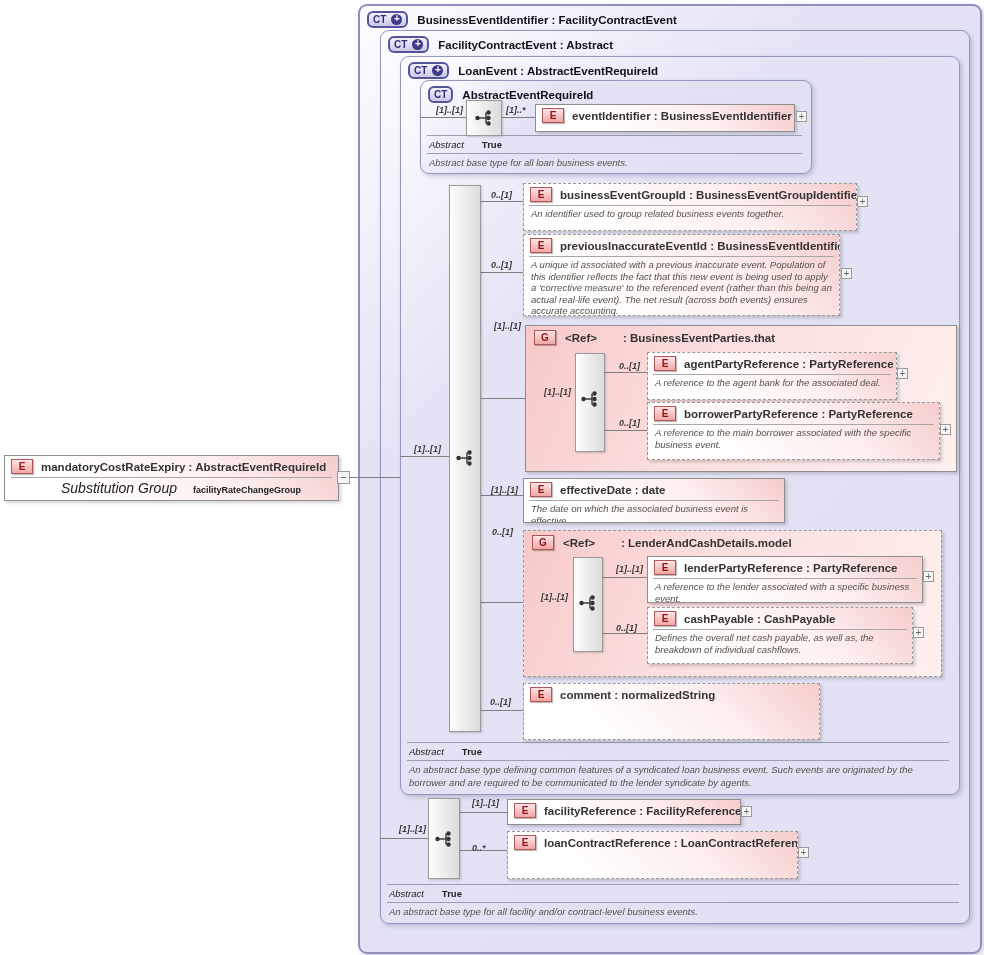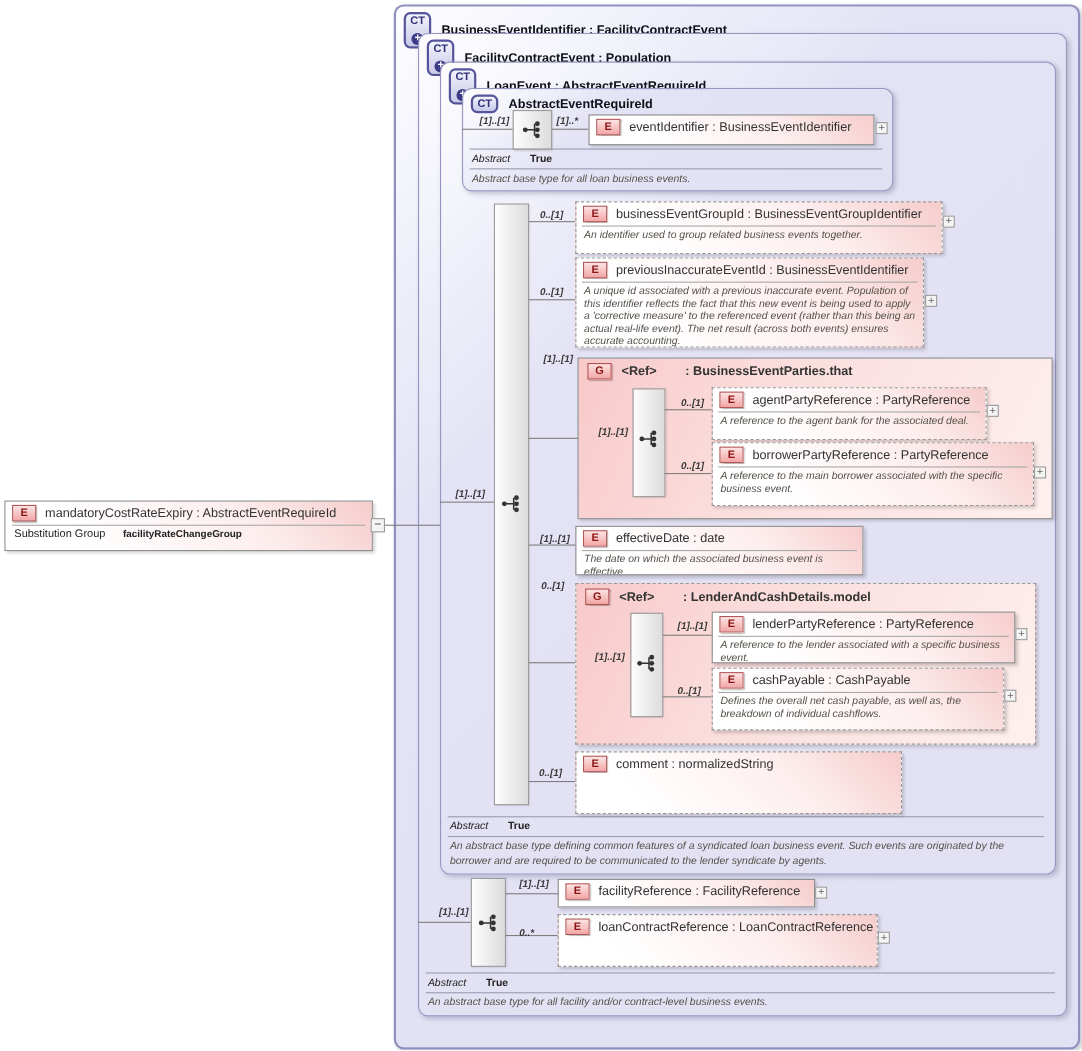--- a/index.html
+++ b/index.html
@@ -9,46 +9,46 @@
   
   .frame{position:absolute;border:1px solid #9595c0;border-radius:9px;
          background:linear-gradient(135deg,#fdfdff 0%,#e3e3f5 30%,#e1e1f3 100%);
          box-shadow:2px 2px 4px rgba(60,60,100,0.25);}
   .frame.outer{border:2px solid #8f8fc0;}
   .frame-head{position:absolute;top:5px;left:7px;display:flex;align-items:center;gap:9px;}
   .frame-title{font-weight:bold;font-size:11.5px;color:#101018;white-space:nowrap;}
   .ct-pill{display:inline-flex;align-items:center;gap:5px;padding:1px 4px;
            border:2px solid #54549a;border-radius:6px;
            background:linear-gradient(180deg,#f2f2fc,#c9c9e8);
-           color:#30307a;font-weight:bold;font-size:10px;line-height:11px;flex-direction:column;}
+           color:#30307a;font-weight:bold;font-size:10px;line-height:11px;}
   .ct-plus{width:11px;height:11px;border-radius:50%;background:#3c3c88;color:#ffffff;
            font-size:10px;line-height:10px;text-align:center;font-weight:bold;}
   .frame-foot{position:absolute;}
   .sep{border-top:1px solid #9c9cb2;margin:2px 0;}
   .abstract-row{display:flex;gap:18px;font-size:9.5px;color:#222;padding:1px 2px;}
   .ab-label{font-style:italic;}
   .ab-value{font-weight:bold;}
   .frame-desc{font-style:italic;font-size:9.5px;color:#55514a;padding:1px 2px;line-height:1.3;}
 
   
   .ebox{position:absolute;border:1px solid #8f8f8f;
         background:linear-gradient(225deg,#f6cccc 0%,#fdeeee 35%,#ffffff 80%);
         box-shadow:2px 2px 3px rgba(0,0,0,0.18);overflow:hidden;}
   .ebox.dashed{border:1px dashed #9a9a9a;}
   .ehead{display:flex;align-items:center;gap:8px;padding:3px 6px 2px 6px;}
   .eicon{flex:0 0 auto;width:20px;height:13px;display:flex;align-items:center;justify-content:center;
          font-size:10px;font-weight:bold;color:#8b1515;
          background:linear-gradient(180deg,#fde4e4,#f2a6a6);
          border:1px solid #b25555;box-shadow:1px 1px 1px rgba(0,0,0,0.25);}
-  .etitle{font-weight:normal;font-size:11.5px;color:#333333;white-space:nowrap;}
+  .etitle{font-weight:bold;font-size:11.5px;color:#333333;white-space:nowrap;}
   .edesc{border-top:1px solid #a8a8a8;margin:1px 5px 0 5px;padding:2px 2px 3px 2px;
          font-style:italic;font-size:9.5px;color:#55514a;line-height:1.22;}
   .subrow{border-top:1px solid #a8a8a8;margin:1px 6px 0 6px;padding:2px 2px;
           display:flex;gap:16px;font-size:9px;color:#222;align-items:baseline;}
-  .sg-label{font-size:10px;}
+  .sg-label{font-style:italic;font-size:14px;margin-left:48px;}
   .sg-value{font-weight:bold;font-size:9px;}
 
   
   .gbox{position:absolute;border:1px solid #8f8f8f;
         background:linear-gradient(115deg,#f8c9c9 0%,#fbdede 40%,#fdf0ee 100%);
         box-shadow:2px 2px 3px rgba(0,0,0,0.18);}
   .gbox.dashed{border:1px dashed #9a9a9a;}
   .ghead{display:flex;align-items:center;padding:4px 8px;}
   .ghead .eicon{margin-right:9px;}
   .gref{font-weight:bold;font-size:11.5px;color:#333;}
@@ -80,21 +80,21 @@
       <span class="frame-title">BusinessEventIdentifier : FacilityContractEvent</span>
     </div>
   </div>
 
   <div class="frame" style="left:380px;top:30px;width:588px;height:892px;">
     <div class="frame-head">
       <span class="ct-pill">
           <span>CT</span>
           <span class="ct-plus">+</span>
         </span>
-      <span class="frame-title">FacilityContractEvent : Population</span>
+      <span class="frame-title">FacilityContractEvent : Abstract</span>
     </div>
     <div class="frame-foot" style="left:6px;right:10px;bottom:4px;">
       <div class="sep"></div>
       <div class="abstract-row">
         <span class="ab-label">Abstract</span>
         <span class="ab-value">True</span>
       </div>
       <div class="sep"></div>
       <div class="frame-desc">An abstract base type for all facility and/or contract-level business events.</div>
     </div>

